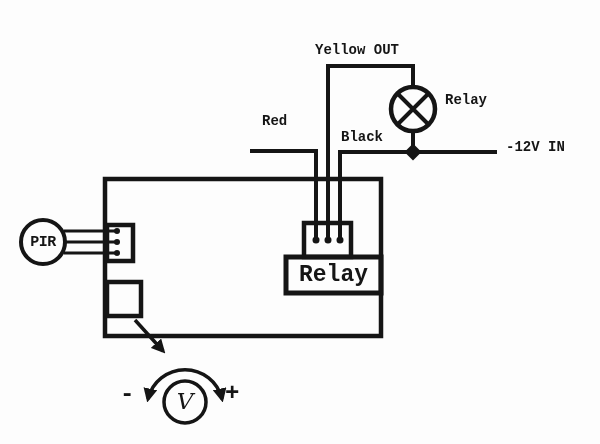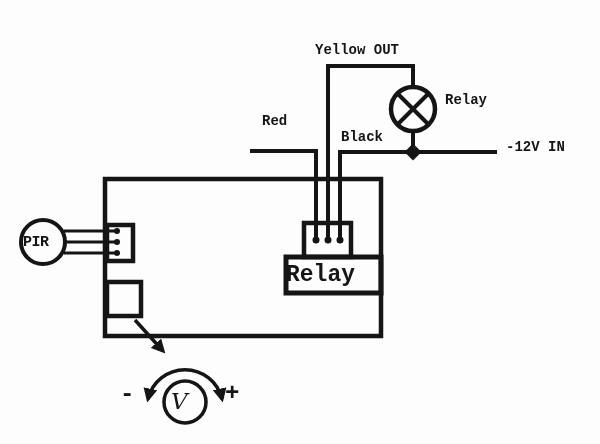--- a/index.html
+++ b/index.html
@@ -15,21 +15,21 @@
   }
   .stage svg { position: absolute; left: 0; top: 0; }
   .lbl {
     position: absolute;
     font-weight: bold;
     font-size: 14px;
     line-height: 1;
     white-space: pre;
     color: var(--ink, #151515);
   }
-  .lbl.center { }
+  .lbl.center { text-align: center; }
   .lbl.relay { font-size: 23px; }
   .lbl.pir { font-size: 15px; letter-spacing: -0.5px; }
   .lbl.meter-v {
     font-family: "DejaVu Serif", serif;
     font-style: italic;
     font-weight: normal;
     font-size: 23px;
   }
   .lbl.sign { font-size: 24px; }
   #arw path { fill: var(--ink, #151515); }

